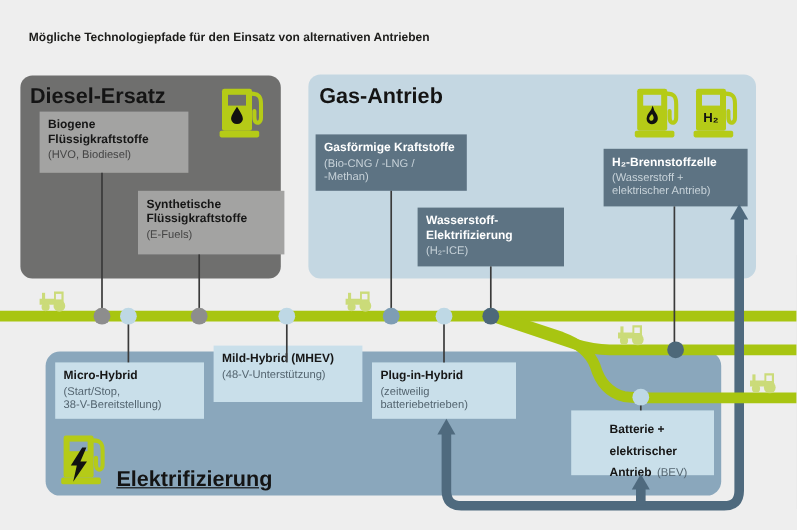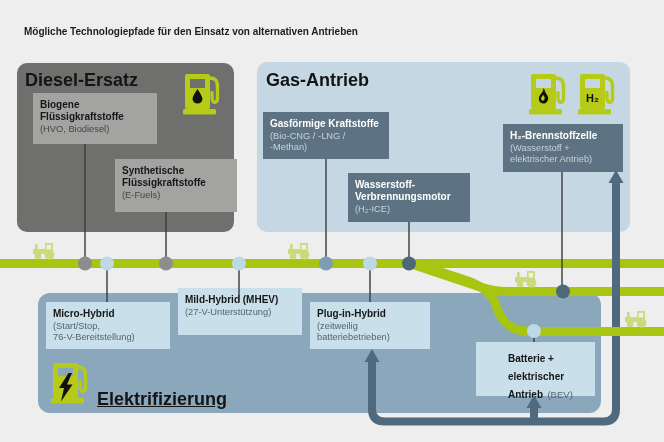--- a/index.html
+++ b/index.html
@@ -59,39 +59,39 @@
 
   <div class="panel panel-gas"></div>
   <div class="panel-heading" style="left:266px;top:71px;">Gas-Antrieb</div>
   <div class="node slate-node" style="left:263px;top:112px;width:126px;height:47px;">
     <div class="node-title">Gasförmige Kraftstoffe</div>
     <div class="node-sub">(Bio-CNG / -LNG /
 -Methan)</div>
   </div>
   <div class="node slate-node" style="left:348px;top:173px;width:122px;height:49px;">
     <div class="node-title">Wasserstoff-
-Verbrennungsmotor</div>
+Elektrifizierung</div>
     <div class="node-sub">(H₂-ICE)</div>
   </div>
   <div class="node slate-node" style="left:503px;top:124px;width:120px;height:48px;">
     <div class="node-title">H₂-Brennstoffzelle</div>
     <div class="node-sub">(Wasserstoff +
 elektrischer Antrieb)</div>
   </div>
 
   <div class="panel panel-electric"></div>
   <div class="panel-heading" style="left:97px;top:390px;font-size:18px;text-decoration:underline;">Elektrifizierung</div>
   <div class="node light-node" style="left:46px;top:302px;width:124px;height:47px;">
     <div class="node-title">Micro-Hybrid</div>
     <div class="node-sub">(Start/Stop,
-76-V-Bereitstellung)</div>
+38-V-Bereitstellung)</div>
   </div>
   <div class="node light-node" style="left:178px;top:288px;width:124px;height:47px;">
     <div class="node-title">Mild-Hybrid (MHEV)</div>
-    <div class="node-sub">(27-V-Unterstützung)</div>
+    <div class="node-sub">(48-V-Unterstützung)</div>
   </div>
   <div class="node light-node" style="left:310px;top:302px;width:120px;height:47px;">
     <div class="node-title">Plug-in-Hybrid</div>
     <div class="node-sub">(zeitweilig
 batteriebetrieben)</div>
   </div>
   <div class="node light-node bev-node" style="left:476px;top:342px;width:119px;height:54px;padding-left:32px;">
     <span class="bev-title">Batterie + elektrischer Antrieb</span>
     <span class="bev-sub">(BEV)</span>
   </div>

